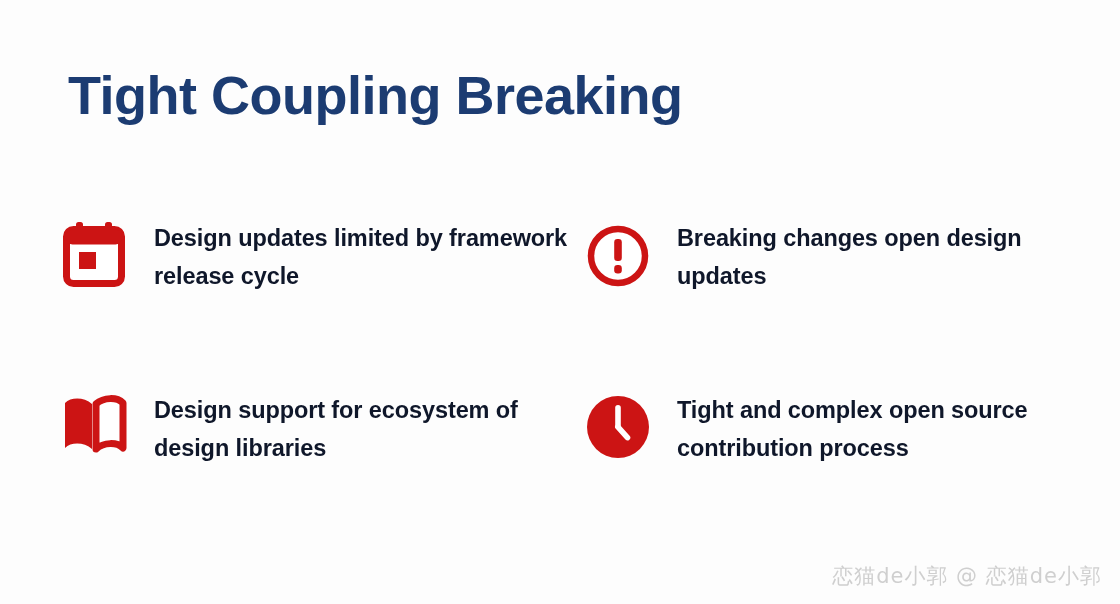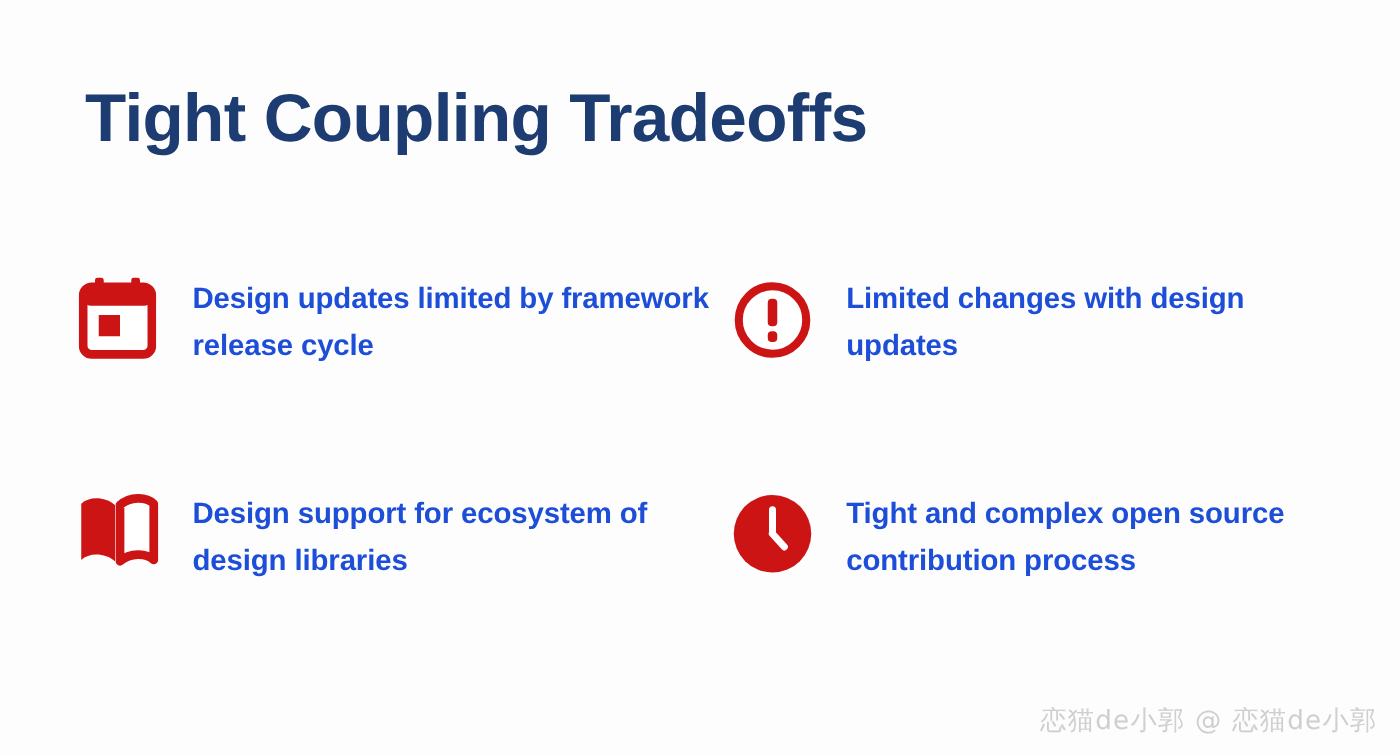--- a/index.html
+++ b/index.html
@@ -58,21 +58,21 @@
     display: flex;
     align-items: flex-start;
     justify-content: center;
     padding-top: 4px;
   }
 
   .point-text {
     font-size: 23.5px;
     font-weight: bold;
     line-height: 1.63;
-    color: #1d4ed8;
+    color: #0f172a;
     letter-spacing: -0.1px;
     padding-top: 1px;
     max-width: 420px;
   }
 
   
   .point.col2 .point-icon {
     width: 66px;
   }
   .point.col2 .point-text {
@@ -89,21 +89,21 @@
     letter-spacing: 1px;
     white-space: nowrap;
     font-family: "DejaVu Sans", sans-serif;
   }
 </style>
 </head>
 <body>
 
 <div class="slide">
 
-  <div class="slide-title">Tight Coupling Tradeoffs</div>
+  <div class="slide-title">Tight Coupling Breaking</div>
 
   <div class="points-grid">
 
     <div class="point">
       <div class="point-icon">
         <svg width="62" height="66" viewBox="0 0 62 66" aria-hidden="true">
 
           <rect x="13" y="0" width="7" height="13" rx="2.5" fill="#cc1414"></rect>
           <rect x="42" y="0" width="7" height="13" rx="2.5" fill="#cc1414"></rect>
 
@@ -119,21 +119,21 @@
     </div>
 
     <div class="point col2">
       <div class="point-icon">
         <svg width="62" height="66" viewBox="0 0 62 66" aria-hidden="true">
           <circle cx="31" cy="34" r="27" fill="#ffffff" stroke="#cc1414" stroke-width="6.5"></circle>
           <rect x="27.2" y="17" width="7.6" height="22" rx="3.2" fill="#cc1414"></rect>
           <rect x="27.2" y="43" width="7.6" height="8.5" rx="3.2" fill="#cc1414"></rect>
         </svg>
       </div>
-      <div class="point-text">Limited changes with design updates</div>
+      <div class="point-text">Breaking changes open design updates</div>
     </div>
 
     <div class="point">
       <div class="point-icon">
         <svg width="66" height="64" viewBox="0 0 66 64" aria-hidden="true">
 
           <path d="M4 9
                    C 10 3, 23 3, 31 10
                    L 31 55
                    C 23 48, 10 48, 4 54

